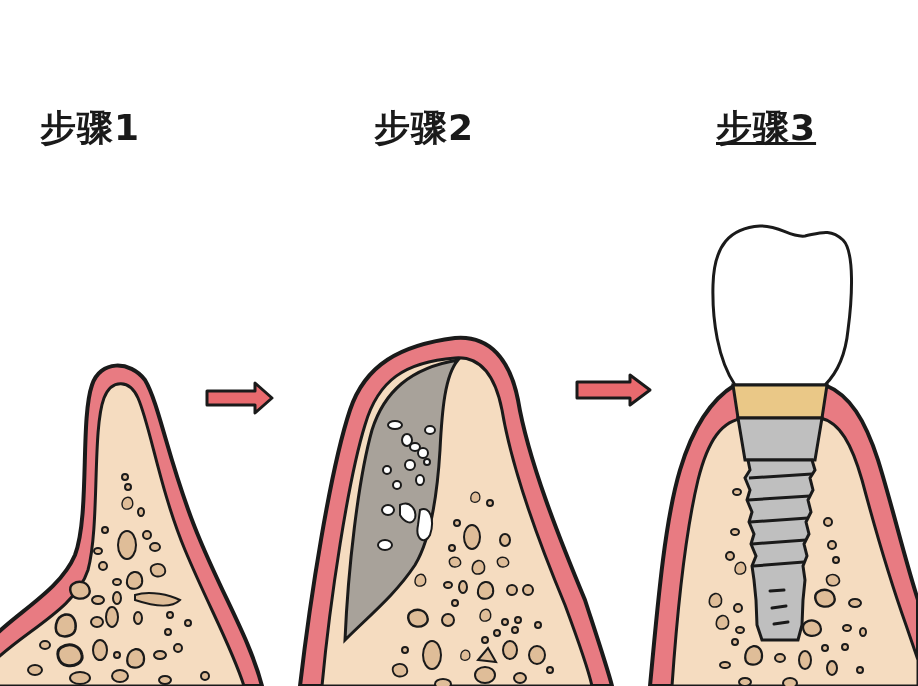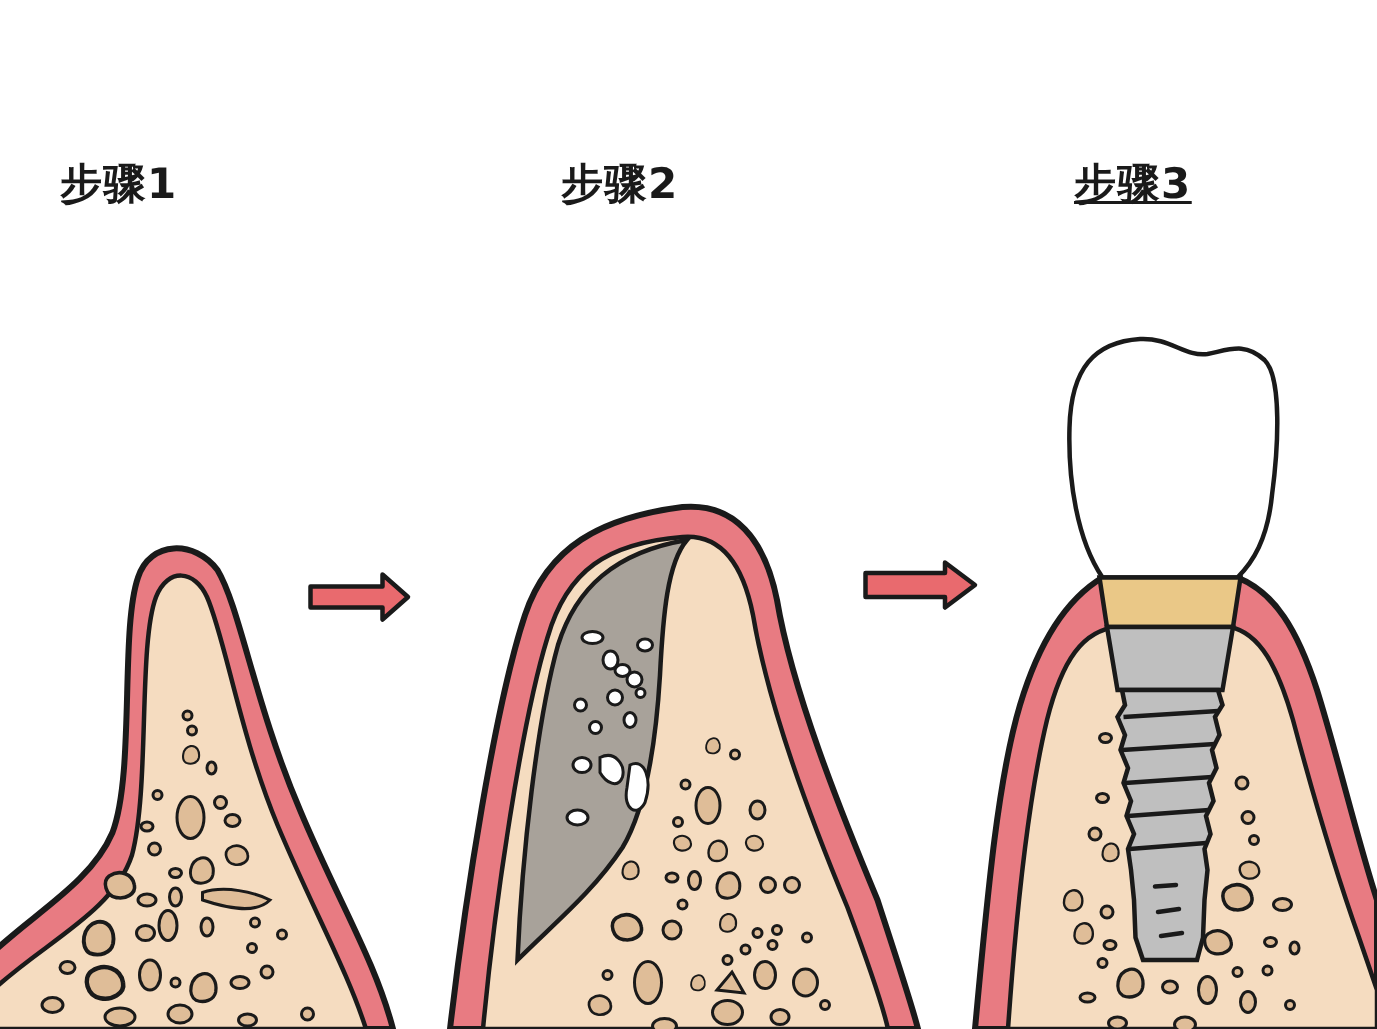--- a/index.html
+++ b/index.html
@@ -1,19 +1,19 @@
 <!DOCTYPE html>
 <html><head>
   <meta charset="utf-8">
   <style>
     html, body { margin: 0; padding: 0; background: #ffffff; }
     body { width: 918px; height: 686px; overflow: hidden; position: relative;
            font-family: "DejaVu Sans", "Liberation Sans", sans-serif; }
     .step-title {
-      position: absolute; top: 104px; font-size: 28px; font-weight: bold;
+      position: absolute; top: 104px; font-size: 36px; font-weight: bold;
       color: #1a1a1a; letter-spacing: 1px; margin: 0;
     }
     #title-1 { left: 40px; }
     #title-2 { left: 374px; text-align: right; }
     #title-3 { left: 716px; text-decoration: underline; }
     svg.scene { position: absolute; left: 0; top: 0; }
   </style>
 </head>
 <body>
 

